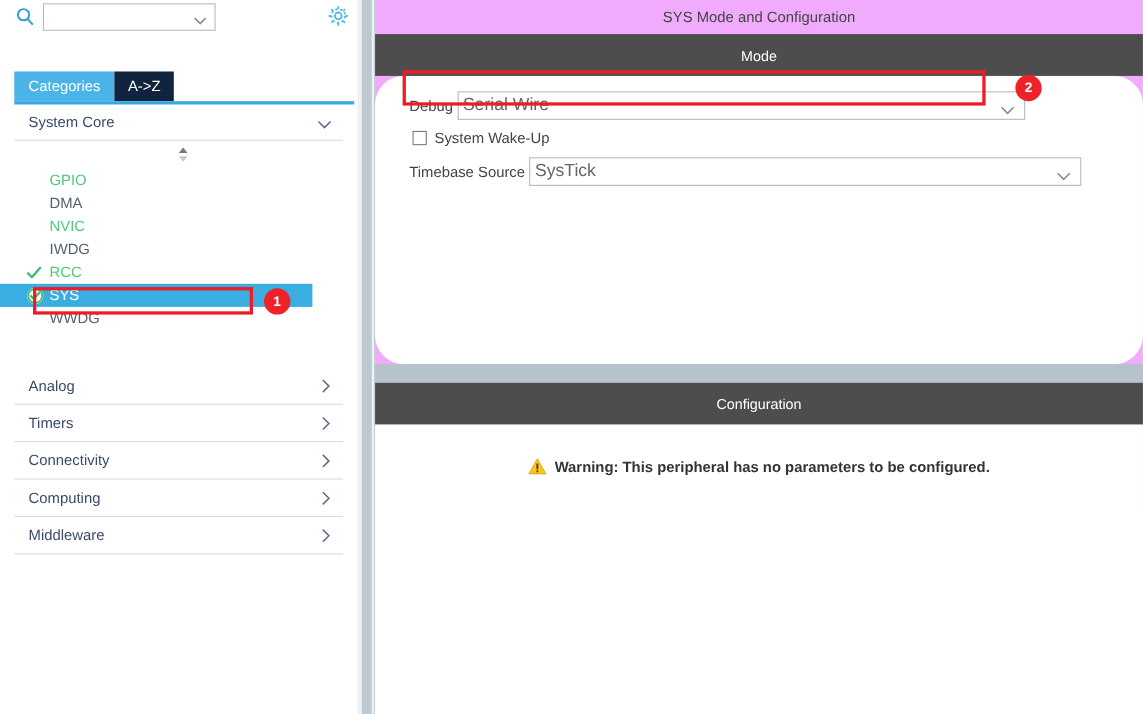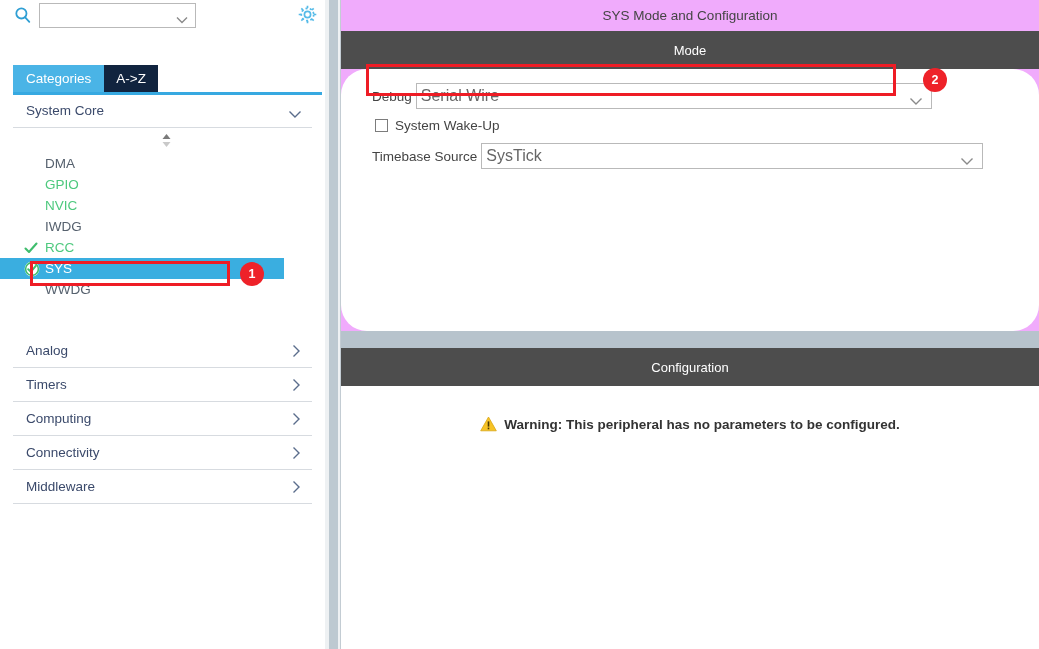--- a/index.html
+++ b/index.html
@@ -337,26 +337,26 @@
 
       <div class="sort-arrows">
         <svg width="13" height="15" viewBox="0 0 13 15">
           <polygon points="6.5,1 10.5,6 2.5,6" fill="#7a7a7a"></polygon>
           <polygon points="6.5,14 10.5,9 2.5,9" fill="#c9c9c9"></polygon>
         </svg>
       </div>
 
       <div class="periph-list">
 
+        <div class="periph-item periph-green">
+          <span>GPIO</span>
+        </div>
+
         <div class="periph-item periph-gray">
           <span>DMA</span>
-        </div>
-
-        <div class="periph-item periph-green">
-          <span>GPIO</span>
         </div>
 
         <div class="periph-item periph-green">
           <span>NVIC</span>
         </div>
 
         <div class="periph-item periph-gray">
           <span>IWDG</span>
         </div>
 
@@ -400,30 +400,30 @@
       <div class="cat-header">
         <span class="cat-title">Timers</span>
         <span class="cat-chevron cat-chevron-right">
           <svg width="11" height="14" viewBox="0 0 11 14">
             <polyline points="2.5,1.5 8,7 2.5,12.5" fill="none" stroke="#5a6d8c" stroke-width="1.4"></polyline>
           </svg>
         </span>
       </div>
 
       <div class="cat-header">
-        <span class="cat-title">Computing</span>
+        <span class="cat-title">Connectivity</span>
         <span class="cat-chevron cat-chevron-right">
           <svg width="11" height="14" viewBox="0 0 11 14">
             <polyline points="2.5,1.5 8,7 2.5,12.5" fill="none" stroke="#5a6d8c" stroke-width="1.4"></polyline>
           </svg>
         </span>
       </div>
 
       <div class="cat-header">
-        <span class="cat-title">Connectivity</span>
+        <span class="cat-title">Computing</span>
         <span class="cat-chevron cat-chevron-right">
           <svg width="11" height="14" viewBox="0 0 11 14">
             <polyline points="2.5,1.5 8,7 2.5,12.5" fill="none" stroke="#5a6d8c" stroke-width="1.4"></polyline>
           </svg>
         </span>
       </div>
 
       <div class="cat-header">
         <span class="cat-title">Middleware</span>
         <span class="cat-chevron cat-chevron-right">

